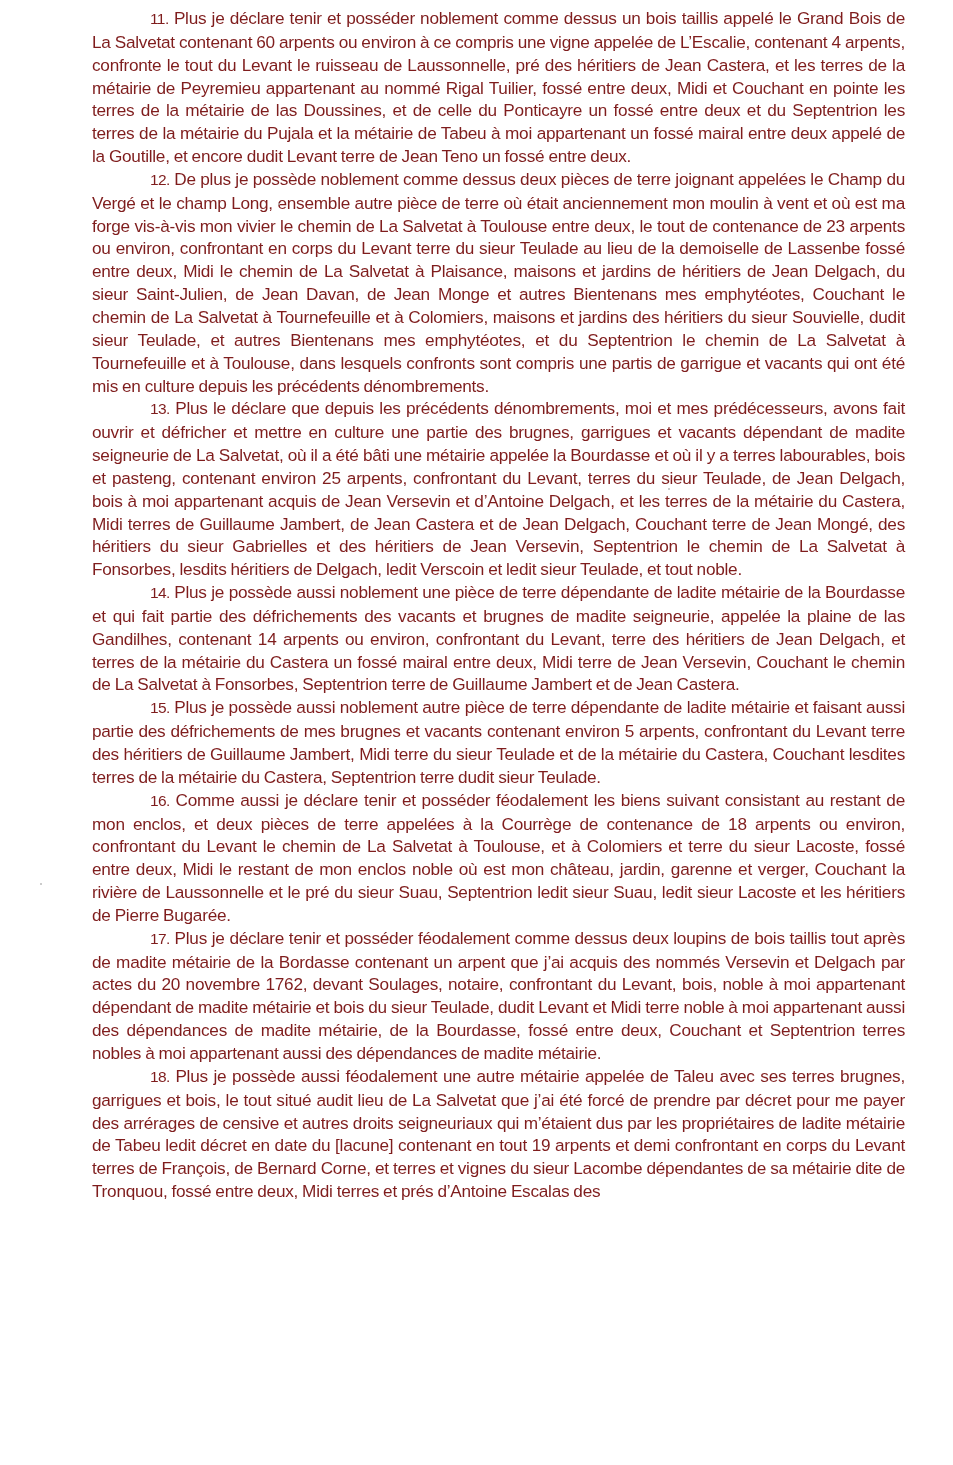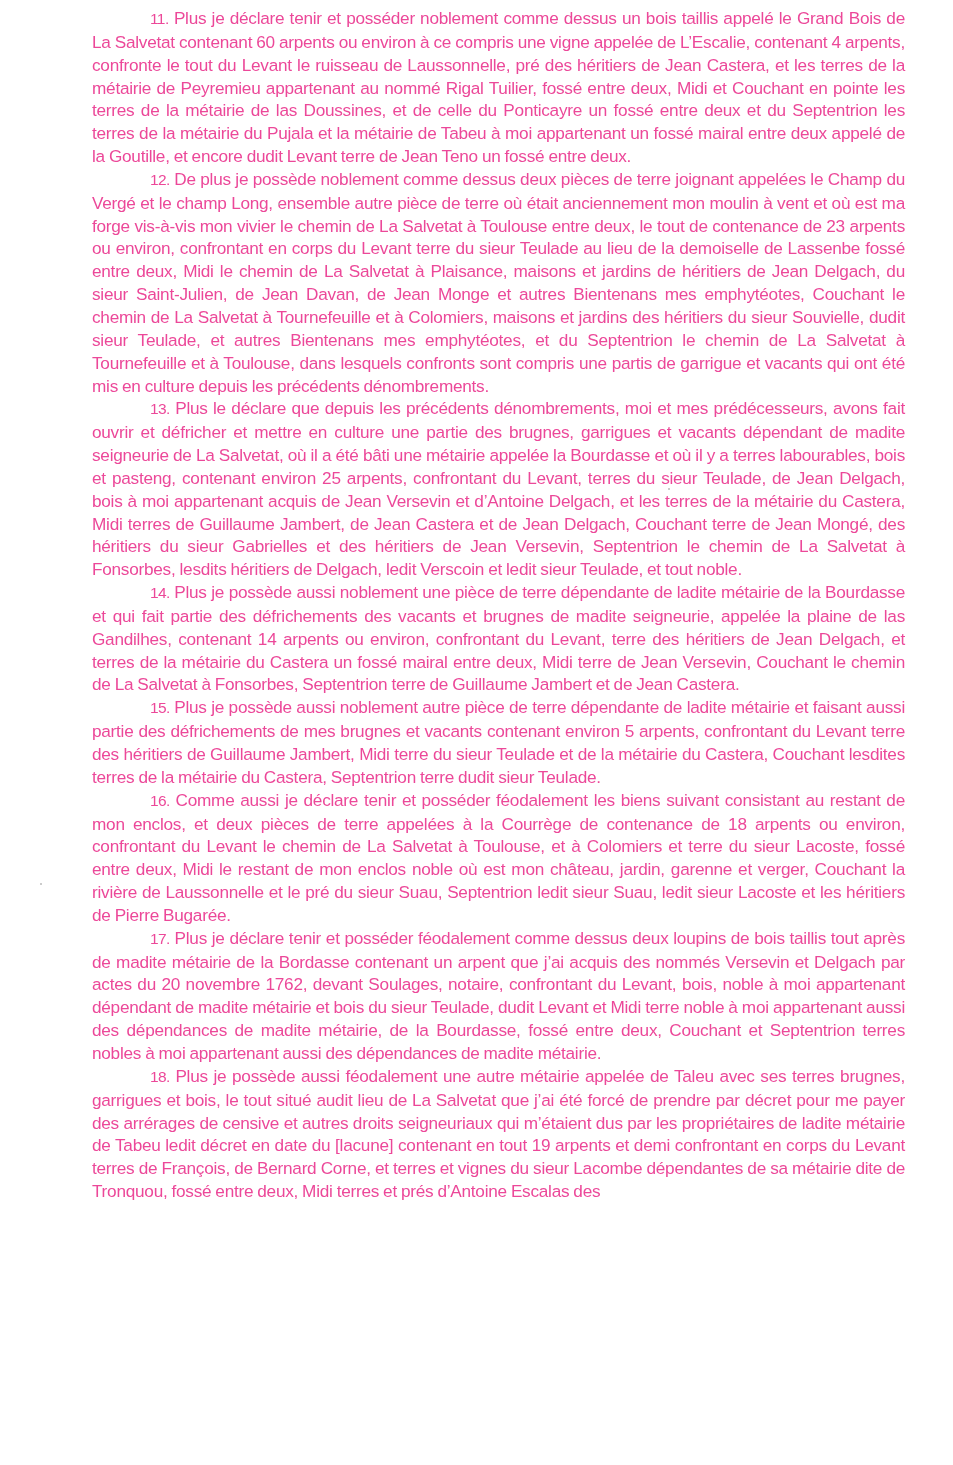--- a/index.html
+++ b/index.html
@@ -14,21 +14,21 @@
     position: relative;
   }
   .page {
     position: absolute;
     left: 92px;
     top: 7px;
     width: 813px;
     font-family: "Liberation Sans", sans-serif;
     font-size: 17.2px;
     line-height: 22.85px;
-    color: #ec4899;
+    color: #7f1d1d;
     letter-spacing: -0.25px;
     word-spacing: -0.5px;
   }
   .para {
     margin: 0;
     text-align: justify;
     text-indent: 58px;
     hyphens: none;
   }
   .num {

